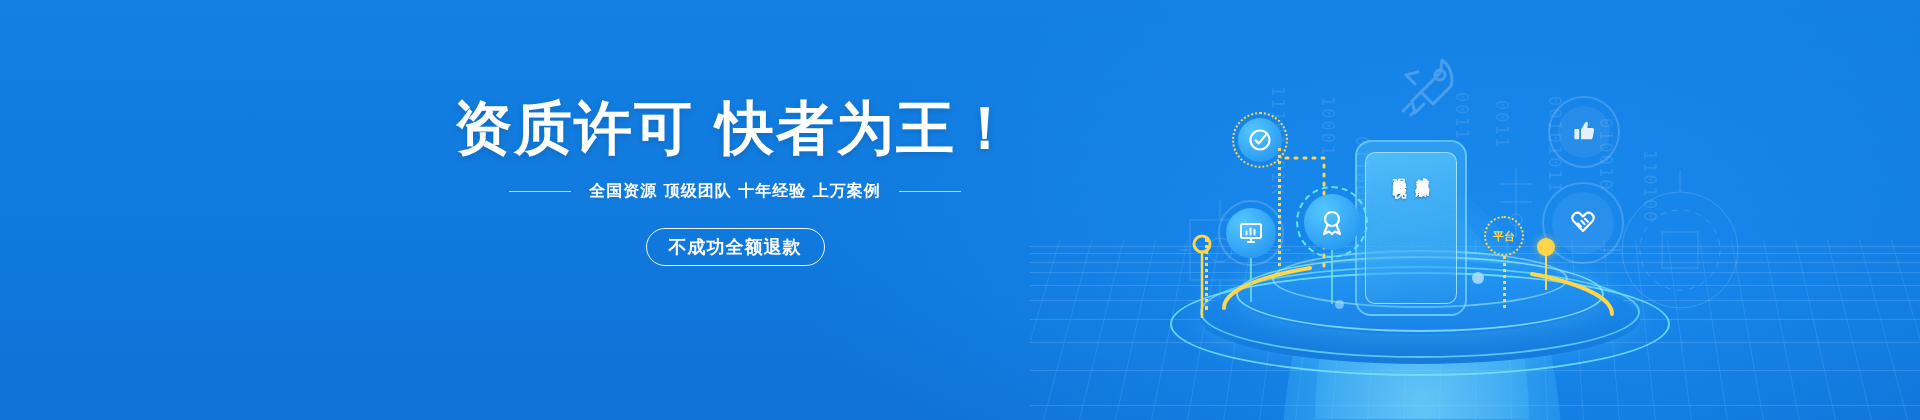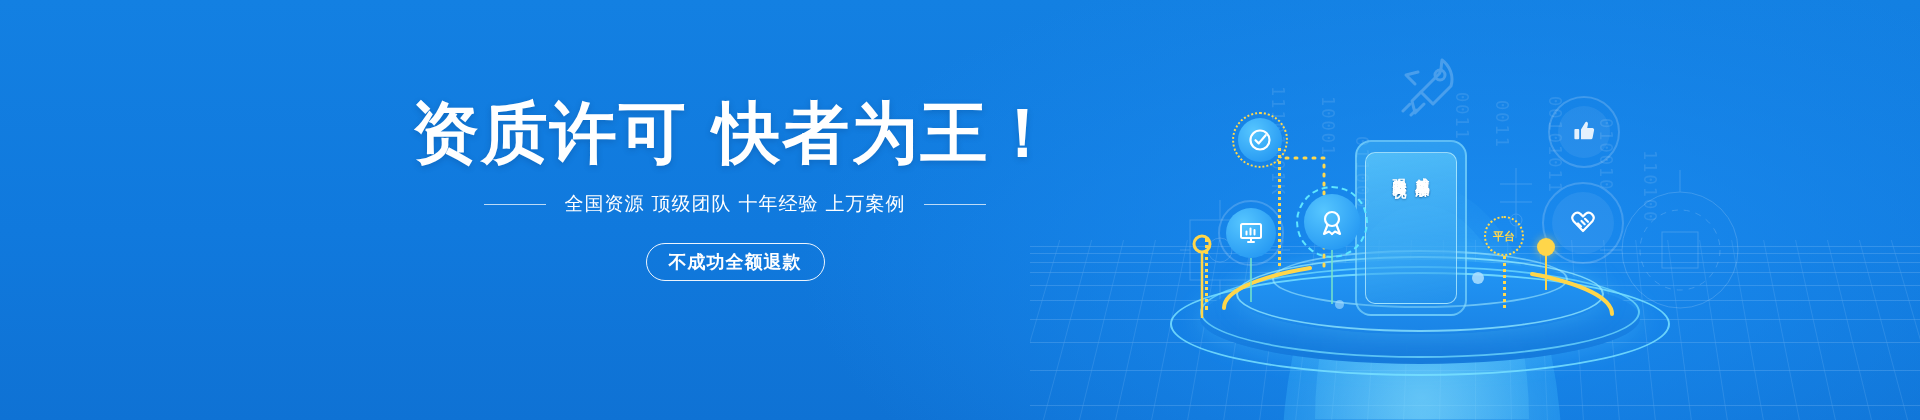--- a/index.html
+++ b/index.html
@@ -106,32 +106,32 @@
   .chip{
     position:absolute;border-radius:50%;box-sizing:border-box;
     border:2px dotted #ffd84d;display:flex;align-items:center;justify-content:center;
     color:#ffd84d;font-size:11px;font-weight:700;letter-spacing:0px;
     font-family:"DejaVu Sans","Liberation Sans",sans-serif;
   }
 
   
   .copy{position:absolute;left:0;top:96px;width:1470px;text-align:center;}
   .headline{
-    color:#ffffff;font-weight:700;font-size:67px;line-height:1.12;
+    color:#ffffff;font-weight:700;font-size:58px;line-height:1.12;
     letter-spacing:2px;
     font-family:"DejaVu Sans","Liberation Sans",sans-serif;
     text-shadow:0 2px 6px rgba(0,45,95,.22);
     white-space:nowrap;
   }
   .sub-row{
     margin-top:20px;display:flex;align-items:center;justify-content:center;gap:18px;
   }
   .rule{width:62px;height:1px;background:rgba(255,255,255,.72);}
   .sub{
-    color:#ffffff;font-size:19px;font-weight:400;letter-spacing:1px;white-space:nowrap;
+    color:#ffffff;font-size:16px;font-weight:700;letter-spacing:1px;white-space:nowrap;
     font-family:"DejaVu Sans","Liberation Sans",sans-serif;
   }
   .cta-wrap{margin-top:26px;display:flex;justify-content:center;}
   .cta{
     display:inline-flex;align-items:center;justify-content:center;
     min-width:160px;height:38px;padding:8px 22px;box-sizing:border-box;
     border:1.5px solid rgba(255,255,255,.92);border-radius:19px;
     color:#fff;font-size:18px;font-weight:700;letter-spacing:1px;white-space:nowrap;
     font-family:"DejaVu Sans","Liberation Sans",sans-serif;
     background:transparent;cursor:pointer;

